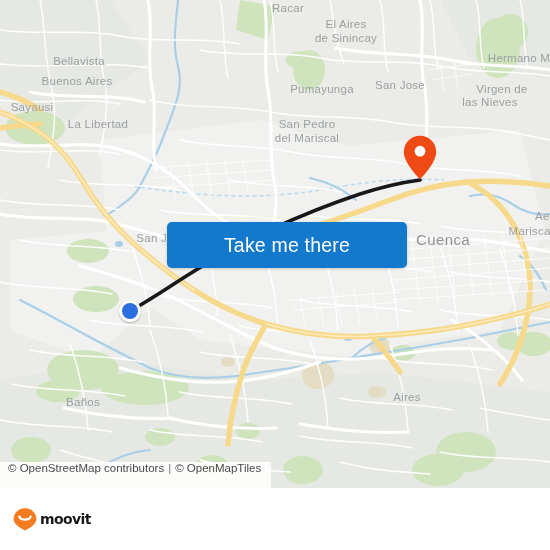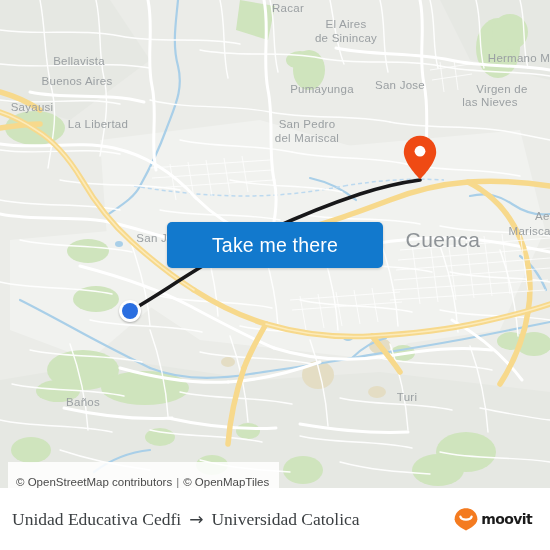--- a/index.html
+++ b/index.html
@@ -47,21 +47,21 @@
     font-size: 11.5px;
     font-weight: 400;
     letter-spacing: 0.25px;
     white-space: nowrap;
     text-align: center;
     transform: translate(-50%, -50%);
     pointer-events: none;
     line-height: 13px;
   }
   .map-label.big {
-    font-size: 21px;
+    font-size: 15px;
     color: #8e9397;
     letter-spacing: 0.4px;
   }
 
   
   .origin-dot {
     position: absolute;
     width: 22px;
     height: 22px;
     border-radius: 50%;
@@ -85,43 +85,43 @@
     transform: translate(-50%, -100%);
     width: 34px;
     height: 45px;
   }
 
   
   .cta-button {
     position: absolute;
     left: 167px;
     top: 222px;
-    width: 216px;
+    width: 240px;
     height: 46px;
     background: #1279cd;
     border: none;
     border-radius: 5px;
     color: #ffffff;
     font-family: "Liberation Sans", sans-serif;
     font-size: 19.5px;
     font-weight: 400;
     letter-spacing: 0.2px;
     cursor: pointer;
     box-shadow: 0 1px 3px rgba(0,0,0,0.18);
     padding: 0;
   }
 
   
   .attribution {
     position: absolute;
-    left: 8px;
+    left: 0;
     top: 462px;
     height: 26px;
     display: flex;
-    align-items: flex-end;
+    align-items: flex-start;
     padding: 0 10px 0 8px;
     background: rgba(255,255,255,0.86);
     color: #4a4a4a;
     font-family: "Liberation Sans", sans-serif;
     font-size: 11.5px;
     white-space: nowrap;
   }
   .attribution a {
     color: #4a4a4a;
     text-decoration: none;
@@ -428,21 +428,21 @@
         <div class="map-label" style="left: 322px; top: 89px;">Pumayunga</div>
         <div class="map-label" style="left: 32px; top: 107px;">Sayausi</div>
         <div class="map-label" style="left: 98px; top: 124px;">La Libertad</div>
         <div class="map-label" style="left: 307px; top: 124px;">San Pedro</div>
         <div class="map-label" style="left: 307px; top: 138px;">del Mariscal</div>
         <div class="map-label" style="left: 551px; top: 216px;">Aerop</div>
         <div class="map-label" style="left: 531px; top: 231px;">Mariscal</div>
         <div class="map-label" style="left: 155px; top: 238px;">San Jo</div>
         <div class="map-label big" style="left: 443px; top: 239px;">Cuenca</div>
         <div class="map-label" style="left: 83px; top: 402px; text-align: center;">Baños</div>
-        <div class="map-label" style="left: 407px; top: 397px;">Turi</div>
+        <div class="map-label" style="left: 407px; top: 397px;">Aires</div>
       </div>
 
     <div class="origin-dot" id="origin-dot" style="left: 130px; top: 311px;"></div>
 
     <div class="dest-pin" id="dest-pin" style="left: 420px; top: 180px;">
       <svg viewBox="0 0 34 45" width="34" height="45">
         <path id="pin-path" d="M17 0.8 C7.9 0.8 0.8 7.9 0.8 17 C0.8 28.5 17 44.2 17 44.2 C17 44.2 33.2 28.5 33.2 17 C33.2 7.9 26.1 0.8 17 0.8 Z" fill="#ef4a14"></path>
         <circle cx="17" cy="16.2" r="5.4" fill="#ffffff"></circle>
       </svg>
     </div>
@@ -450,25 +450,20 @@
     <button class="cta-button">Take me there</button>
 
     <div class="attribution">
       <a href="#">© OpenStreetMap contributors</a>
       <span class="attr-sep">|</span>
       <a href="#">© OpenMapTiles</a>
     </div>
   </div>
 
   <div class="footer">
-    <div class="trip-title">
-      <span class="origin-name">Unidad Educativa Cedfi</span>
-      <span class="arrow-icon">→</span>
-      <span class="dest-name">Universidad Catolica</span>
-    </div>
 
     <div class="brand">
       <svg width="26" height="24" viewBox="0 0 26 24">
         <path d="M13 1.2 C6.6 1.2 1.6 6.1 1.6 12.2 C1.6 18.5 13 23.4 13 23.4 C13 23.4 24.4 18.5 24.4 12.2 C24.4 6.1 19.4 1.2 13 1.2 Z" fill="#f47b20"></path>
         <path d="M7.4 9.6 C8.6 13.6 17.4 13.6 18.6 9.6" fill="none" stroke="#ffffff" stroke-width="2.3" stroke-linecap="round"></path>
       </svg>
       <span class="brand-name">moovit</span>
     </div>
   </div>
 

